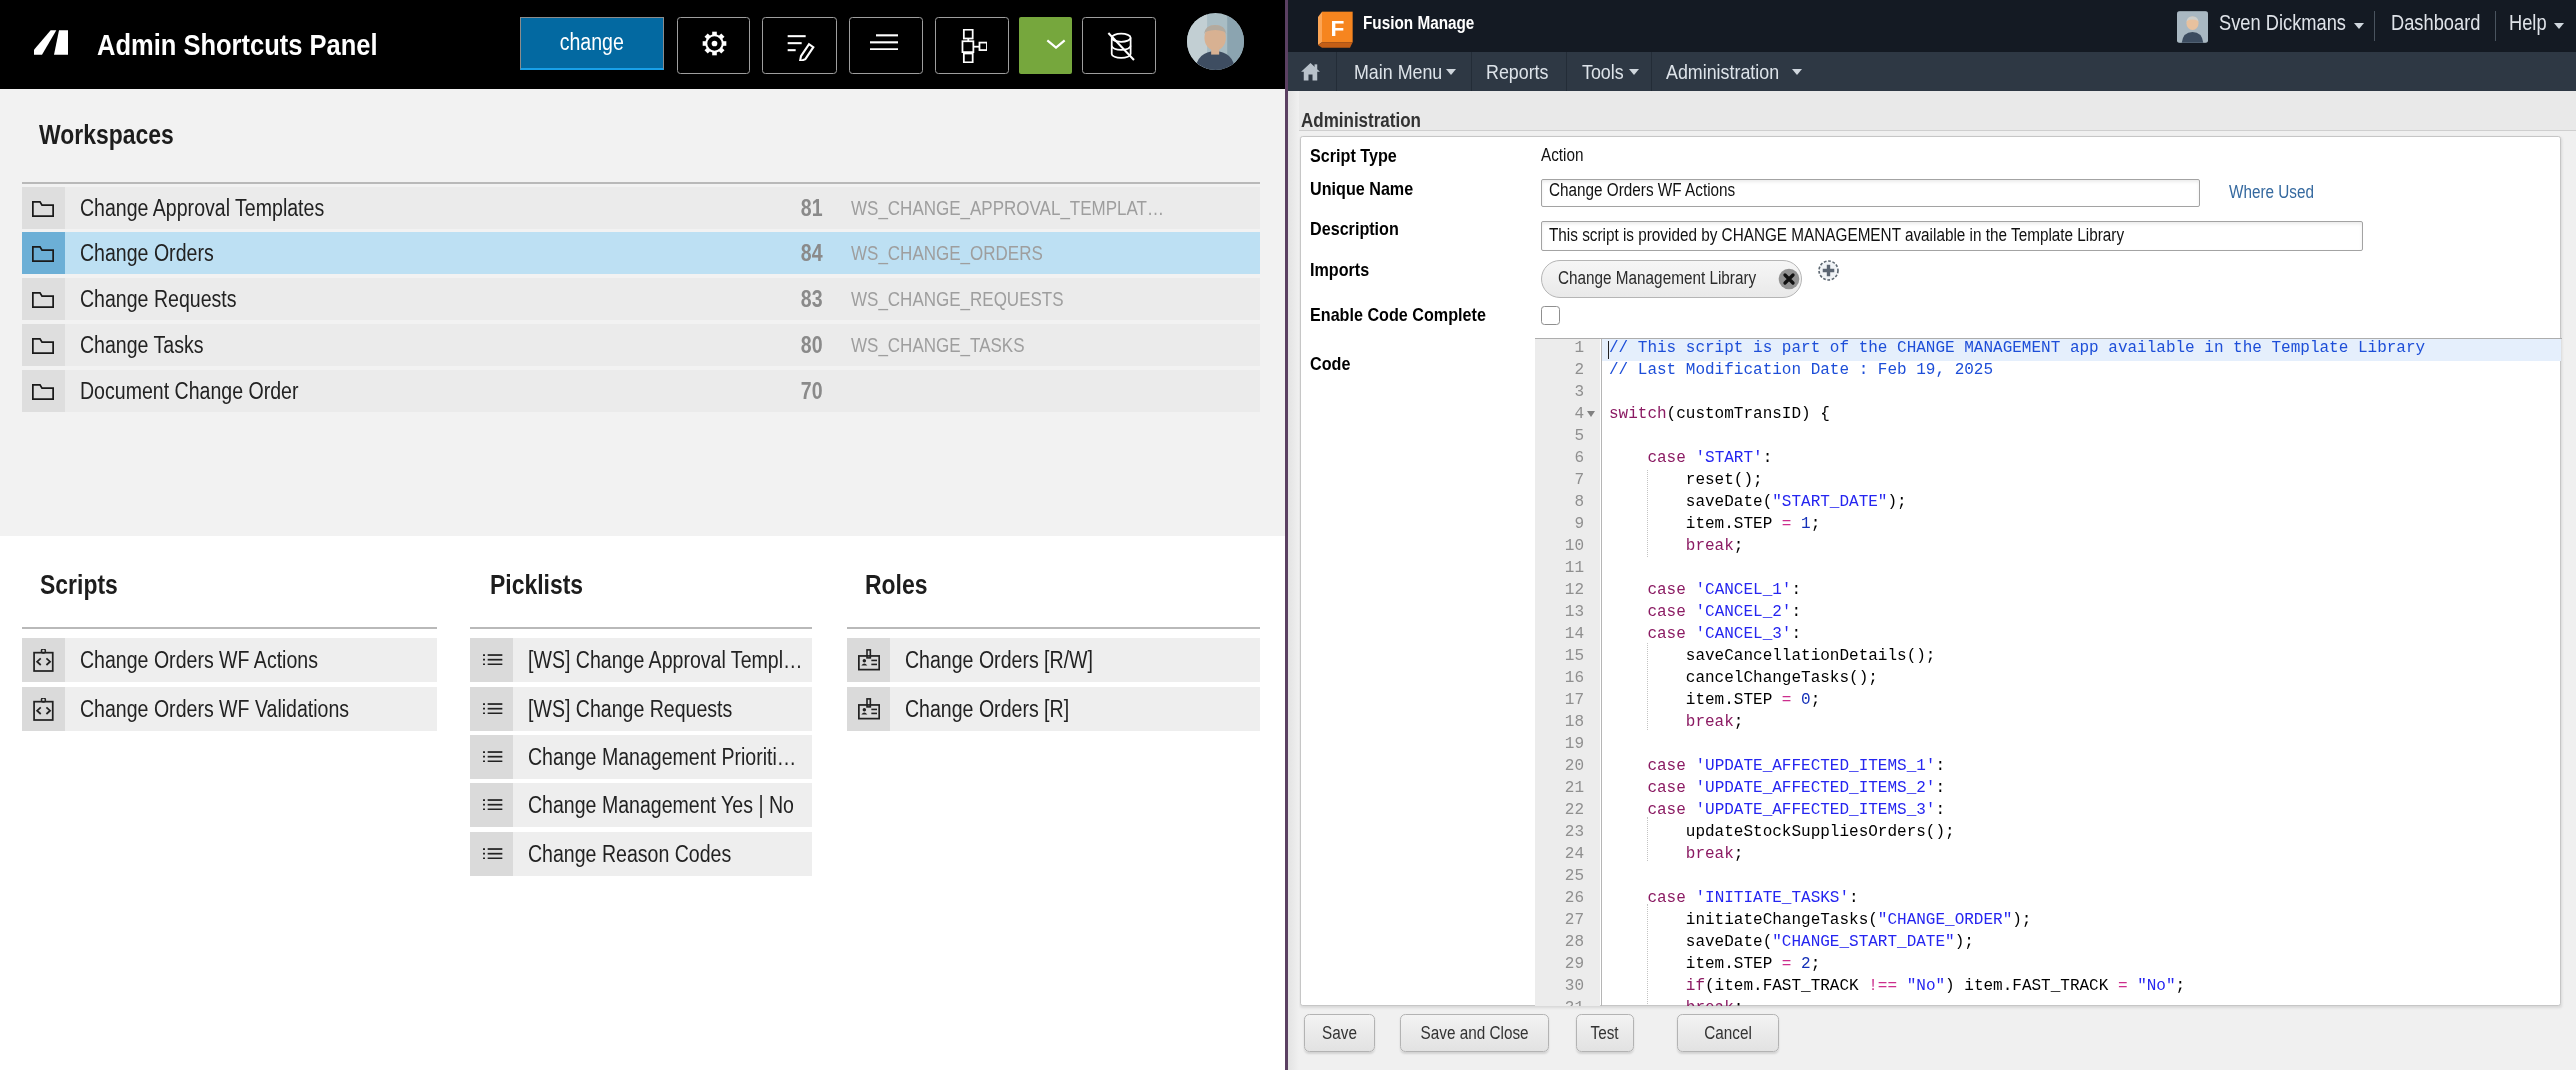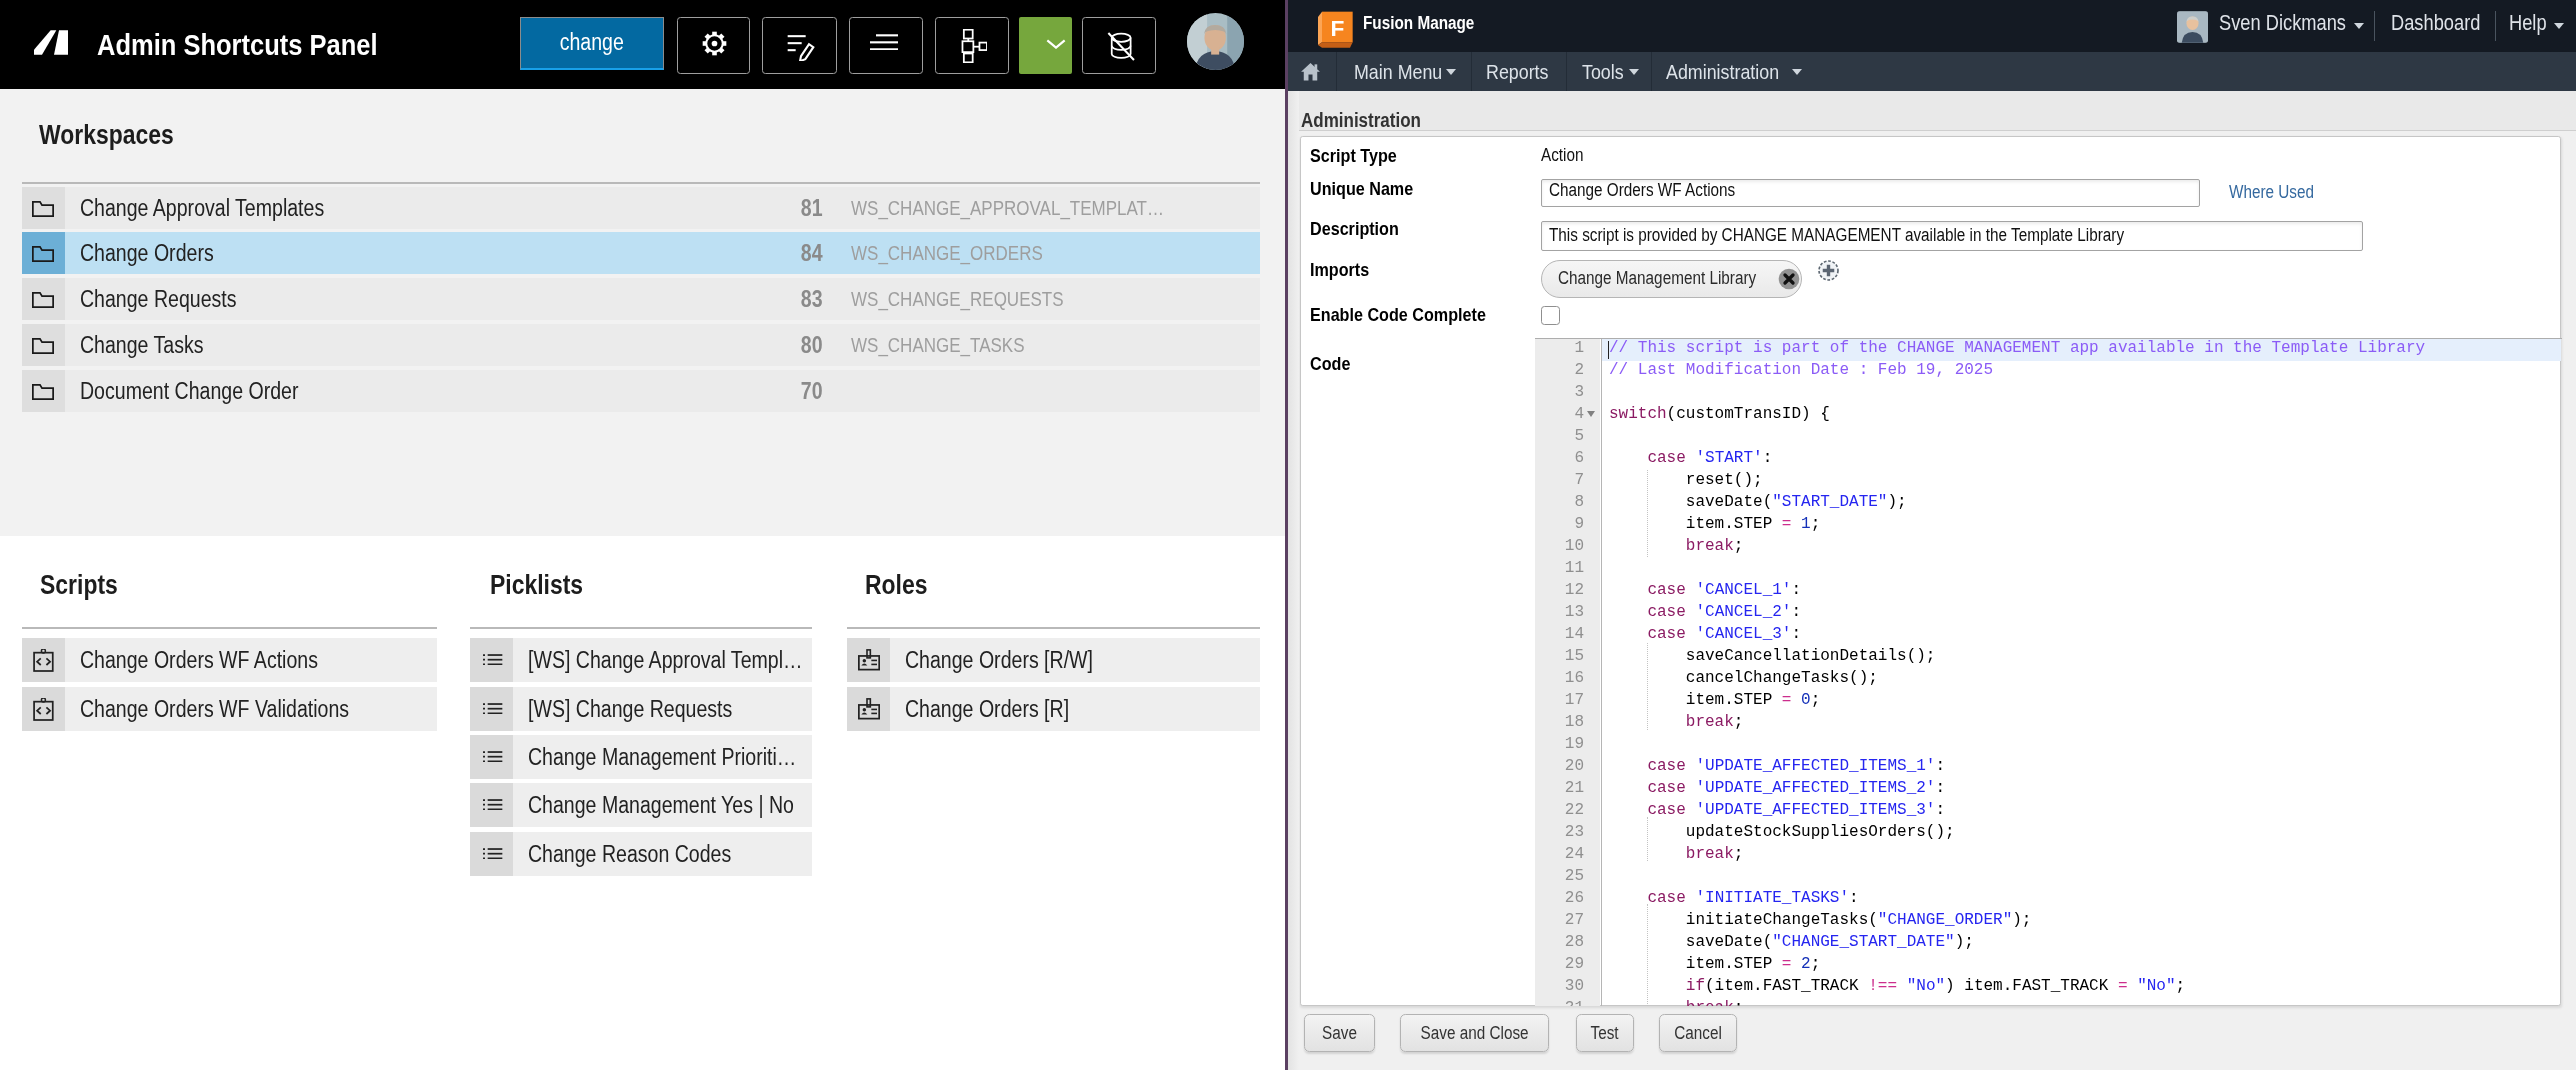--- a/index.html
+++ b/index.html
@@ -35,21 +35,21 @@
   .rtoptxt { color:#dfe3e9; font-size:21.5px; line-height:47px; position:absolute; top:0; height:52px; }
   .rsep { position:absolute; top:11.4px; width:1.3px; height:30px; background:#4a545f; }
   .navtxt { color:#dde3e9; font-size:21px; line-height:39px; position:absolute; top:0; height:39px; }
   .navsep { position:absolute; top:0; width:1.3px; height:39px; background:#232c37; }
   .caret { display:inline-block; width:0; height:0; border-left:5.4px solid transparent; border-right:5.4px solid transparent; border-top:6.7px solid #cfd6dd; vertical-align:middle; }
   .rbtn { position:absolute; top:1014px; height:38px; border:1.3px solid #b3b3b3; border-radius:5.4px; background:linear-gradient(#f3f3f3,#e2e2e2); color:#333; font-size:18px; text-align:center; line-height:36px; box-shadow:0 1.3px 2px rgba(0,0,0,0.12); }
   .cl { height:22px; line-height:22px; white-space:pre; }
   .gutnums .cl { text-align:right; font:16px "Liberation Mono", monospace; color:#8f8f8f; }
   .codelines .cl { font:16px "Liberation Mono", monospace; color:#000; }
   .codelines i { font-style:normal; }
-  .codelines .cl.com { color:#8b5cf6; }
+  .codelines .cl.com { color:#1d4ed8; }
   .k { color:#8b1b63; }
   .s { color:#2525f0; }
   .n { color:#1430b8; }
   .o { color:#cc2e8d; }
 </style>
 </head>
 <body>
 
 <div id="left">
   <div id="lhead">
@@ -472,17 +472,17 @@
         <div class="cl">        saveDate(<i class="s">"CHANGE_START_DATE"</i>);</div>
         <div class="cl">        item.STEP <i class="o">=</i> <i class="n">2</i>;</div>
         <div class="cl">        <i class="k">if</i>(item.FAST_TRACK <i class="o">!==</i> <i class="s">"No"</i>) item.FAST_TRACK <i class="o">=</i> <i class="s">"No"</i>;</div>
         <div class="cl">        <i class="k">break</i>;</div>
       </div>
 </div>
 
   <div class="rbtn" style="left:16px;width:71px;"><span class="sxc">Save</span></div>
   <div class="rbtn" style="left:112px;width:149px;"><span class="sxc">Save and Close</span></div>
   <div class="rbtn" style="left:288px;width:58px;"><span class="sxc">Test</span></div>
-  <div class="rbtn" style="left:371px;width:78px;"><span class="sxc">Cancel</span></div>
+  <div class="rbtn" style="left:389px;width:102px;"><span class="sxc">Cancel</span></div>
 
   <div class="abs" style="left:0;top:91px;width:10.8px;height:980px;background:linear-gradient(90deg,#e3e3e3,#f0f0f0);"></div>
 </div>
 
 
 </body></html>

